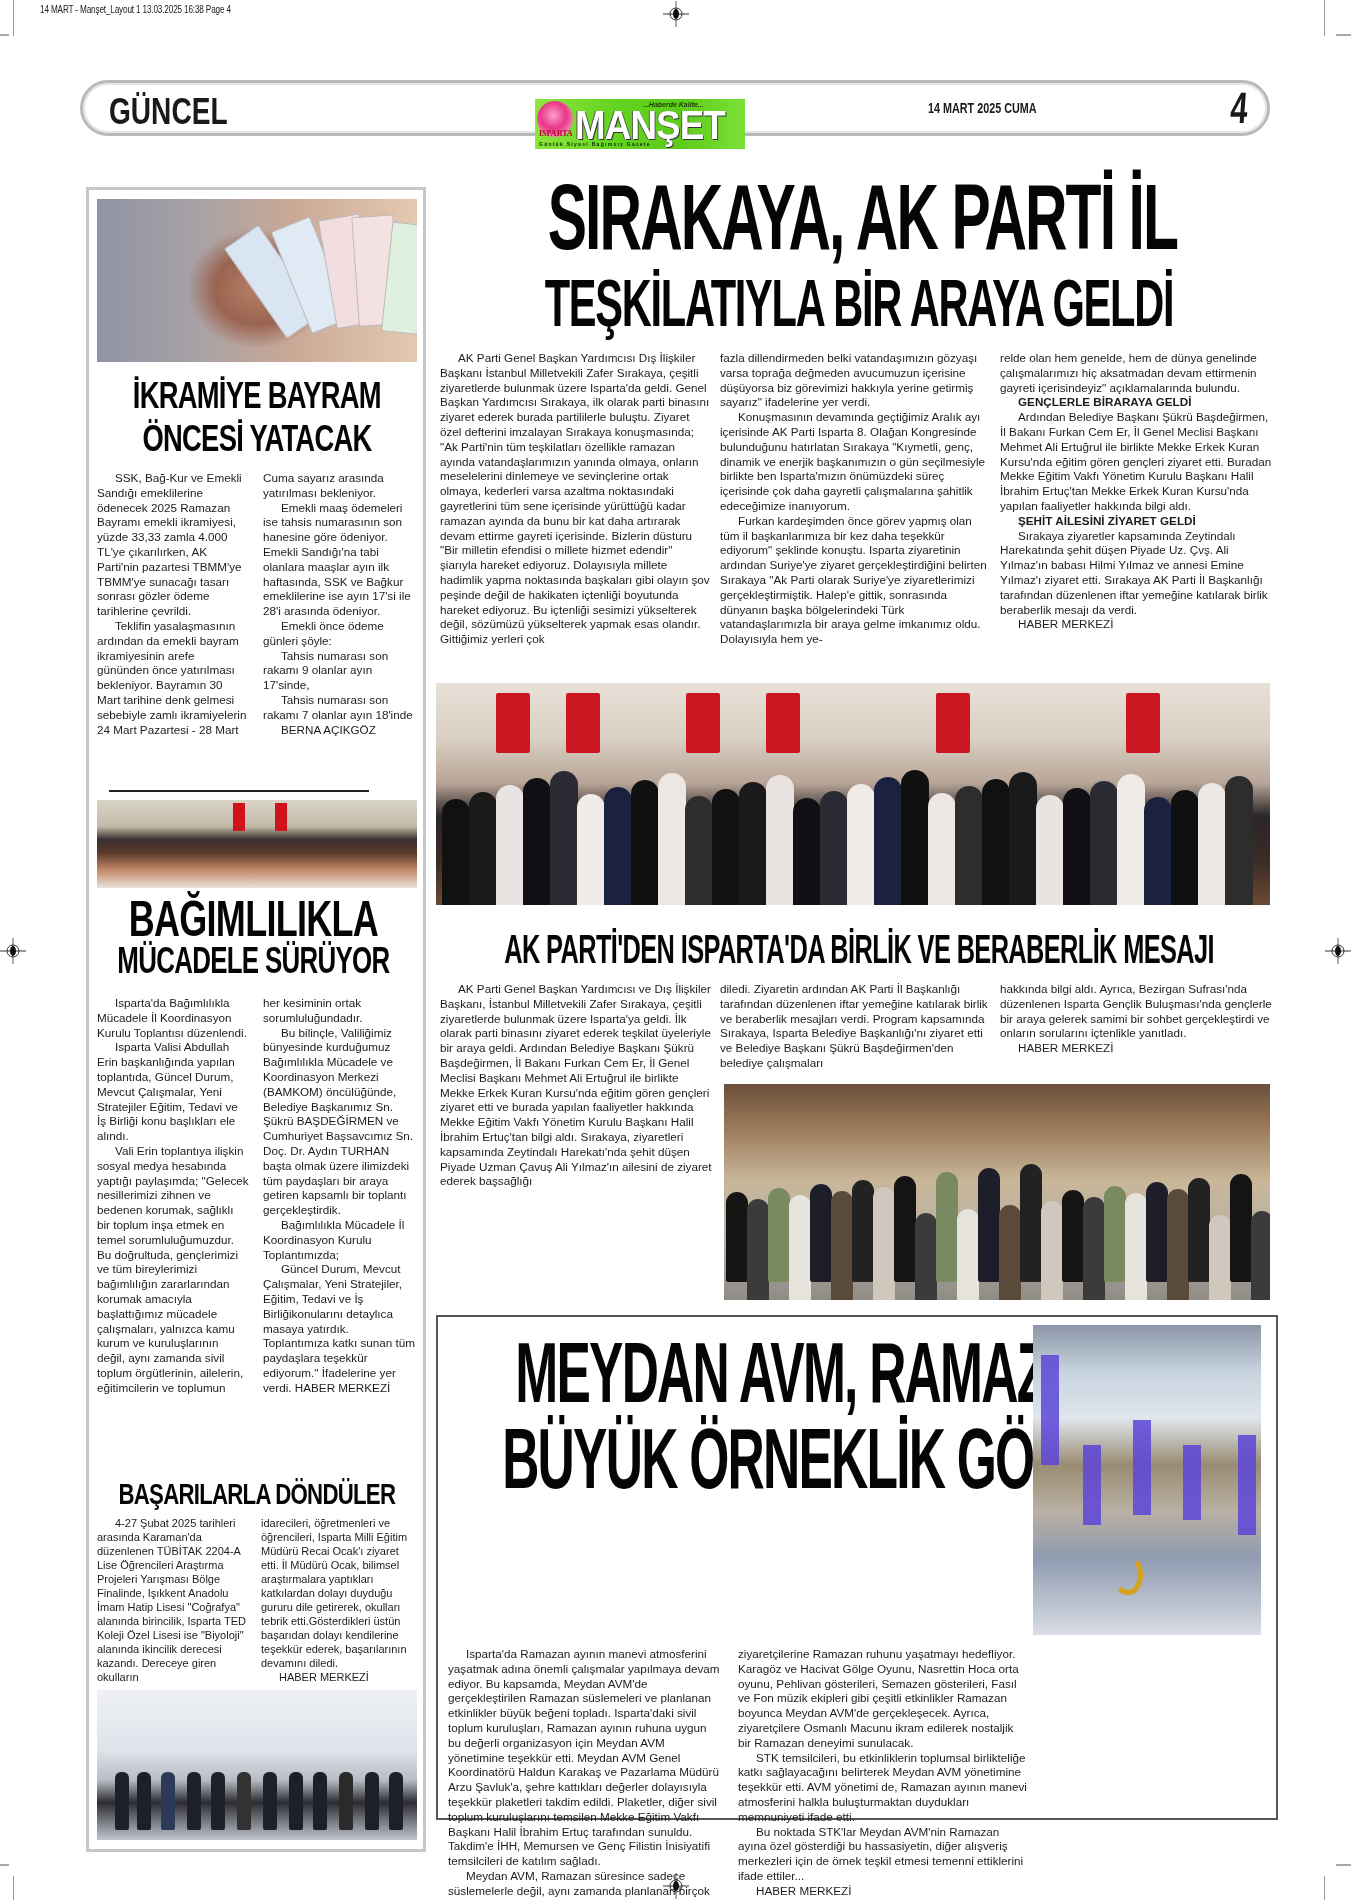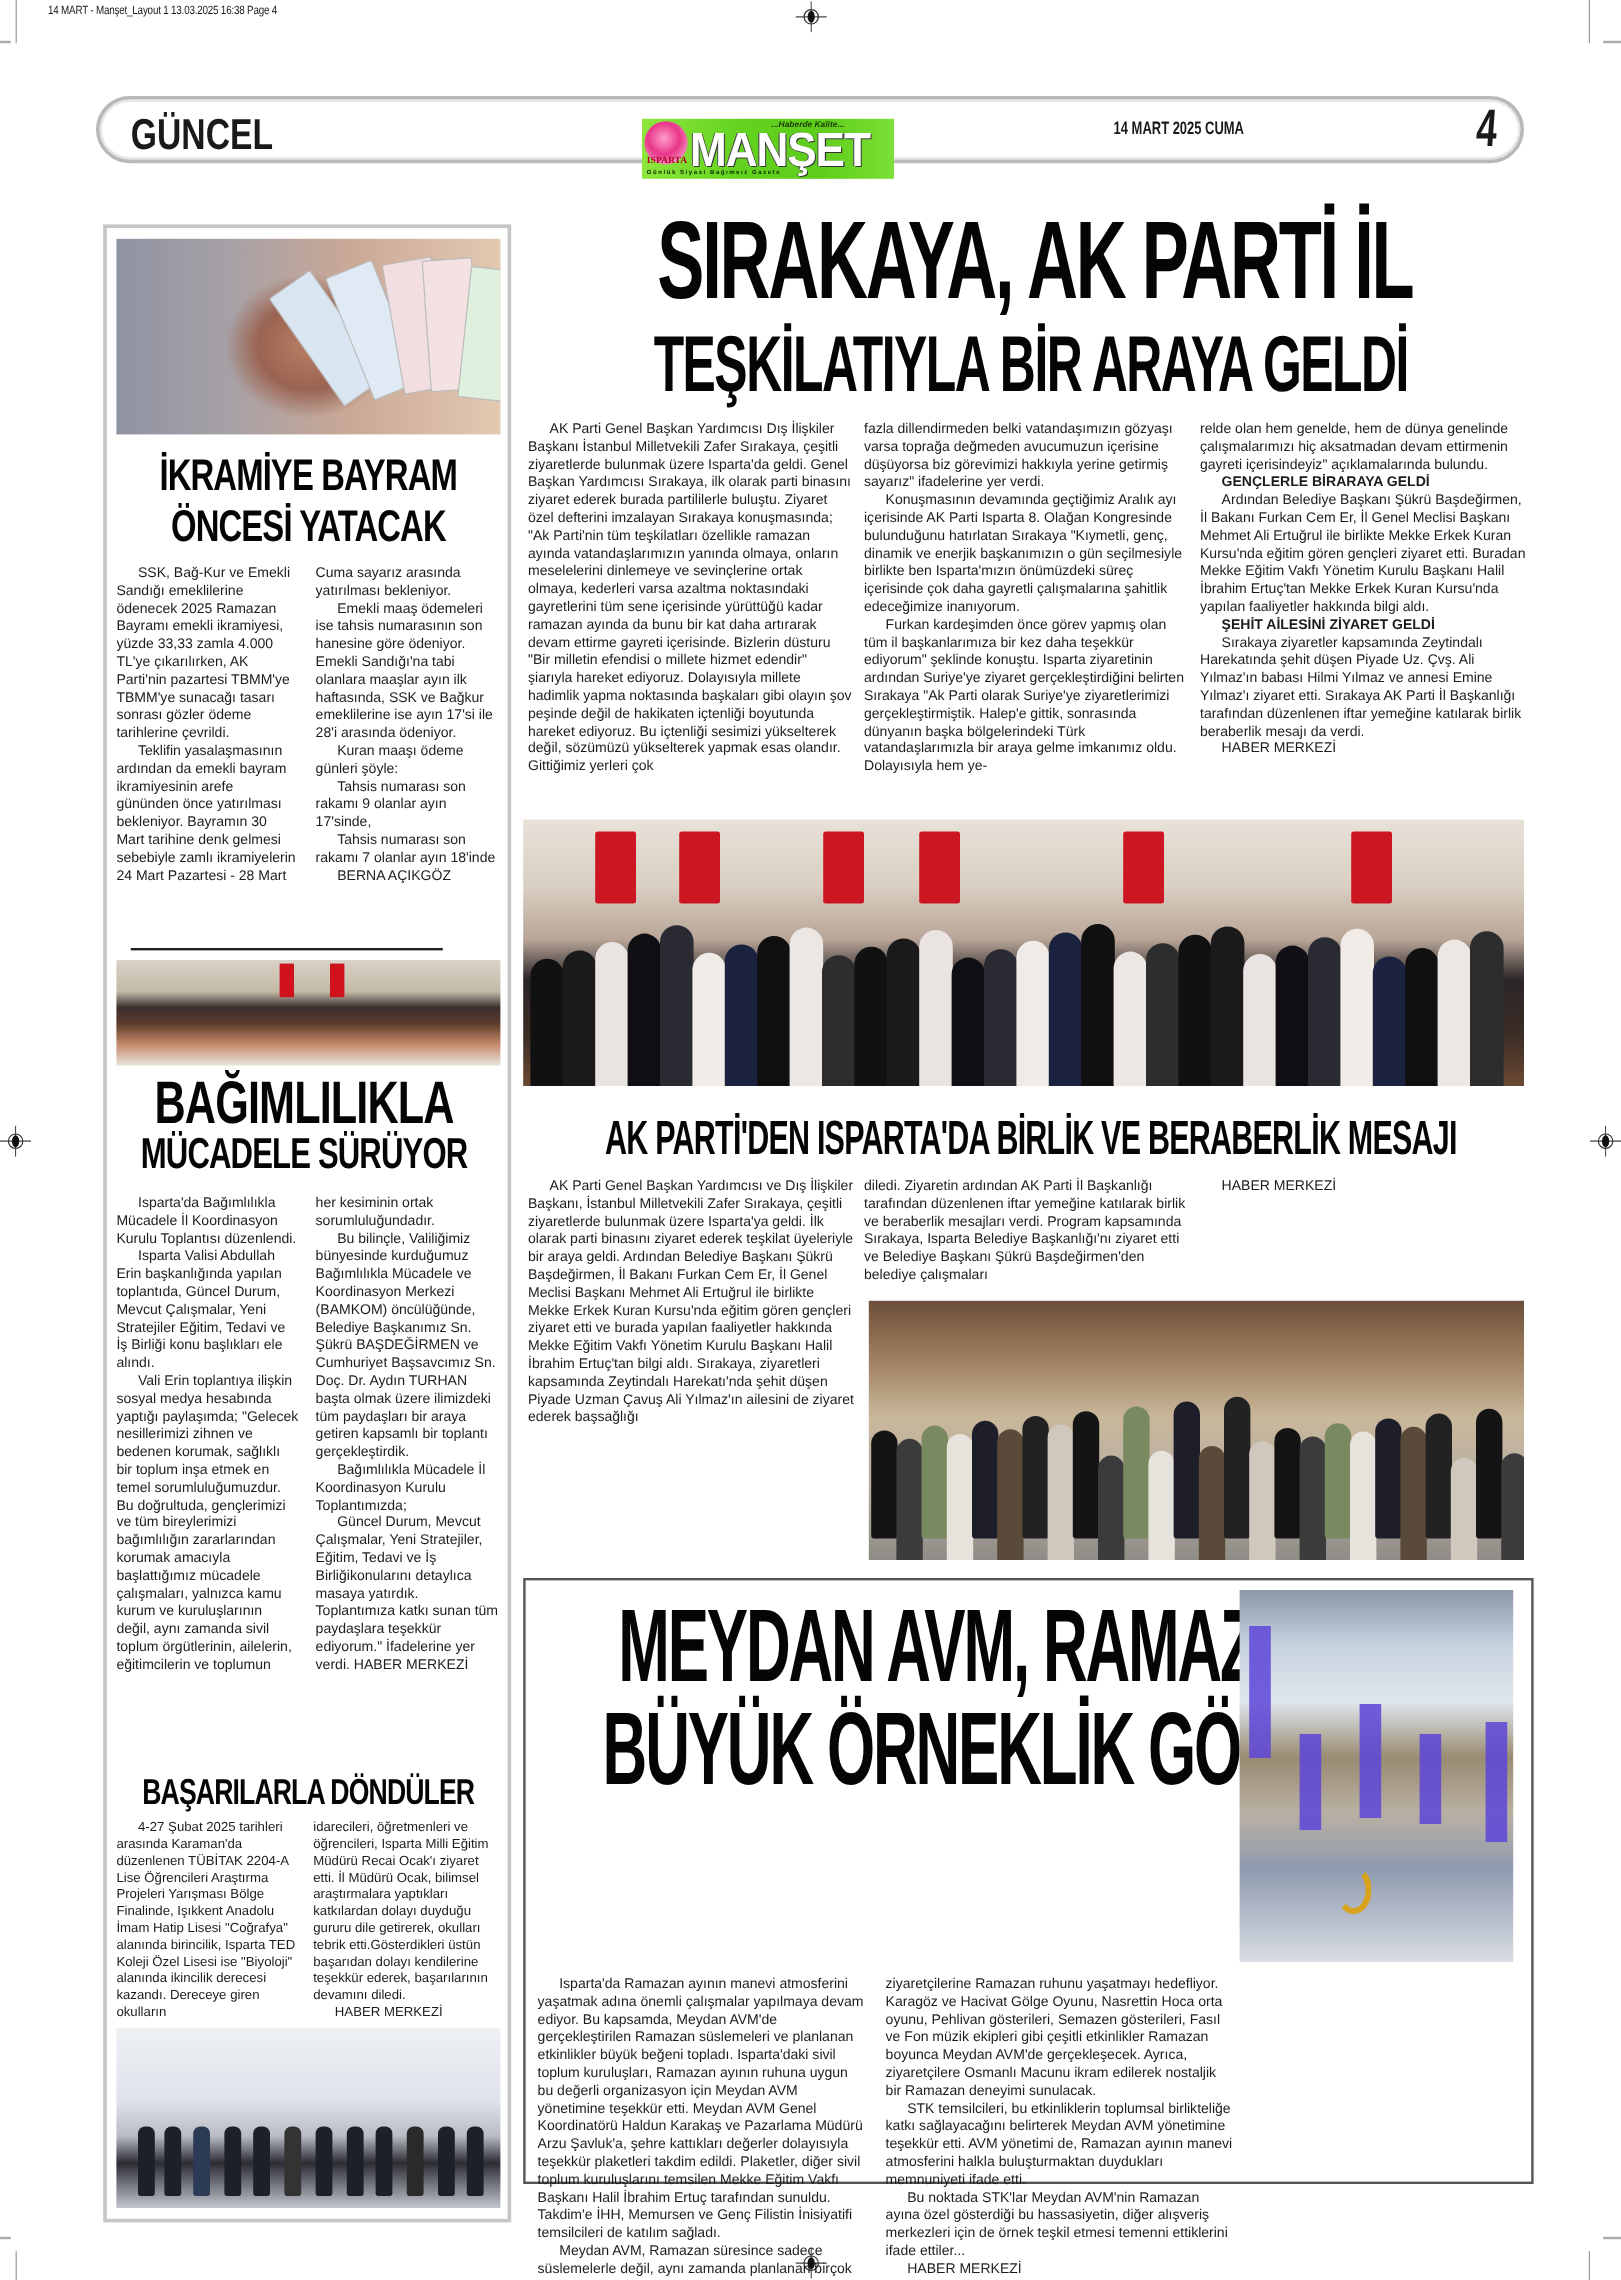--- a/index.html
+++ b/index.html
@@ -124,21 +124,21 @@
   <div class="hl" style="left:8px;top:185px;font-size:37px;transform:scaleX(0.74);width:432px">İKRAMİYE BAYRAM</div>
   <div class="hl" style="left:20px;top:228px;font-size:37px;transform:scaleX(0.74);width:400px">ÖNCESİ YATACAK</div>
 
   <div class="col" style="left:8px;top:281px;width:150px">
     <p>SSK, Bağ-Kur ve Emekli Sandığı emeklilerine ödenecek 2025 Ramazan Bayramı emekli ikramiyesi, yüzde 33,33 zamla 4.000 TL'ye çıkarılırken, AK Parti'nin pazartesi TBMM'ye TBMM'ye sunacağı tasarı sonrası gözler ödeme tarihlerine çevrildi.</p>
     <p>Teklifin yasalaşmasının ardından da emekli bayram ikramiyesinin arefe gününden önce yatırılması bekleniyor. Bayramın 30 Mart tarihine denk gelmesi sebebiyle zamlı ikramiyelerin 24 Mart Pazartesi - 28 Mart</p>
   </div>
   <div class="col" style="left:174px;top:281px;width:150px">
     <p class="noind">Cuma sayarız arasında yatırılması bekleniyor.</p>
     <p>Emekli maaş ödemeleri ise tahsis numarasının son hanesine göre ödeniyor. Emekli Sandığı'na tabi olanlara maaşlar ayın ilk haftasında, SSK ve Bağkur emeklilerine ise ayın 17'si ile 28'i arasında ödeniyor.</p>
-    <p>Kuran maaşı ödeme günleri şöyle:</p>
+    <p>Emekli önce ödeme günleri şöyle:</p>
     <p>Tahsis numarası son rakamı 9 olanlar ayın 17'sinde,</p>
     <p>Tahsis numarası son rakamı 7 olanlar ayın 18'inde</p>
     <p class="sign">BERNA AÇIKGÖZ</p>
   </div>
   <div class="rule" style="left:20px;top:600px;width:260px"></div>
 
   <div class="photo ph-meeting">
     <div class="flag" style="left:136px"></div>
       <div class="flag" style="left:178px"></div>
   </div>
@@ -242,20 +242,21 @@
     </div>
 
   <div class="hl" style="left:4px;top:772px;font-size:40px;transform:scaleX(0.635);width:1320px">AK PARTİ'DEN ISPARTA'DA BİRLİK VE BERABERLİK MESAJI</div>
   <div class="col" style="left:4px;top:827px;width:272px">
     <p>AK Parti Genel Başkan Yardımcısı ve Dış İlişkiler Başkanı, İstanbul Milletvekili Zafer Sırakaya, çeşitli ziyaretlerde bulunmak üzere Isparta'ya geldi. İlk olarak parti binasını ziyaret ederek teşkilat üyeleriyle bir araya geldi. Ardından Belediye Başkanı Şükrü Başdeğirmen, İl Bakanı Furkan Cem Er, İl Genel Meclisi Başkanı Mehmet Ali Ertuğrul ile birlikte Mekke Erkek Kuran Kursu'nda eğitim gören gençleri ziyaret etti ve burada yapılan faaliyetler hakkında Mekke Eğitim Vakfı Yönetim Kurulu Başkanı Halil İbrahim Ertuç'tan bilgi aldı. Sırakaya, ziyaretleri kapsamında Zeytindalı Harekatı'nda şehit düşen Piyade Uzman Çavuş Ali Yılmaz'ın ailesini de ziyaret ederek başsağlığı</p>
   </div>
   <div class="col" style="left:284px;top:827px;width:270px">
     <p class="noind">diledi. Ziyaretin ardından AK Parti İl Başkanlığı tarafından düzenlenen iftar yemeğine katılarak birlik ve beraberlik mesajları verdi. Program kapsamında Sırakaya, Isparta Belediye Başkanlığı'nı ziyaret etti ve Belediye Başkanı Şükrü Başdeğirmen'den belediye çalışmaları</p>
   </div>
   <div class="col" style="left:564px;top:827px;width:274px">
+    <p class="noind">hakkında bilgi aldı. Ayrıca, Bezirgan Sufrası'nda düzenlenen Isparta Gençlik Buluşması'nda gençlerle bir araya gelerek samimi bir sohbet gerçekleştirdi ve onların sorularını içtenlikle yanıtladı.</p>
     <p class="sign">HABER MERKEZİ</p>
   </div>
   <div class="group-photo">
       <div class="person" style="left: 2px; bottom: 18px; width: 22px; height: 90px; background: rgb(20, 20, 20);"></div>
       <div class="person" style="left: 23px; bottom: -6px; width: 22px; height: 107px; background: rgb(59, 59, 59);"></div>
       <div class="person" style="left: 44px; bottom: 18px; width: 22px; height: 94px; background: rgb(122, 138, 96);"></div>
       <div class="person" style="left: 65px; bottom: -6px; width: 22px; height: 111px; background: rgb(230, 226, 220);"></div>
       <div class="person" style="left: 86px; bottom: 18px; width: 22px; height: 98px; background: rgb(30, 30, 42);"></div>
       <div class="person" style="left: 107px; bottom: -6px; width: 22px; height: 115px; background: rgb(90, 74, 58);"></div>
       <div class="person" style="left: 128px; bottom: 18px; width: 22px; height: 102px; background: rgb(34, 34, 34);"></div>

